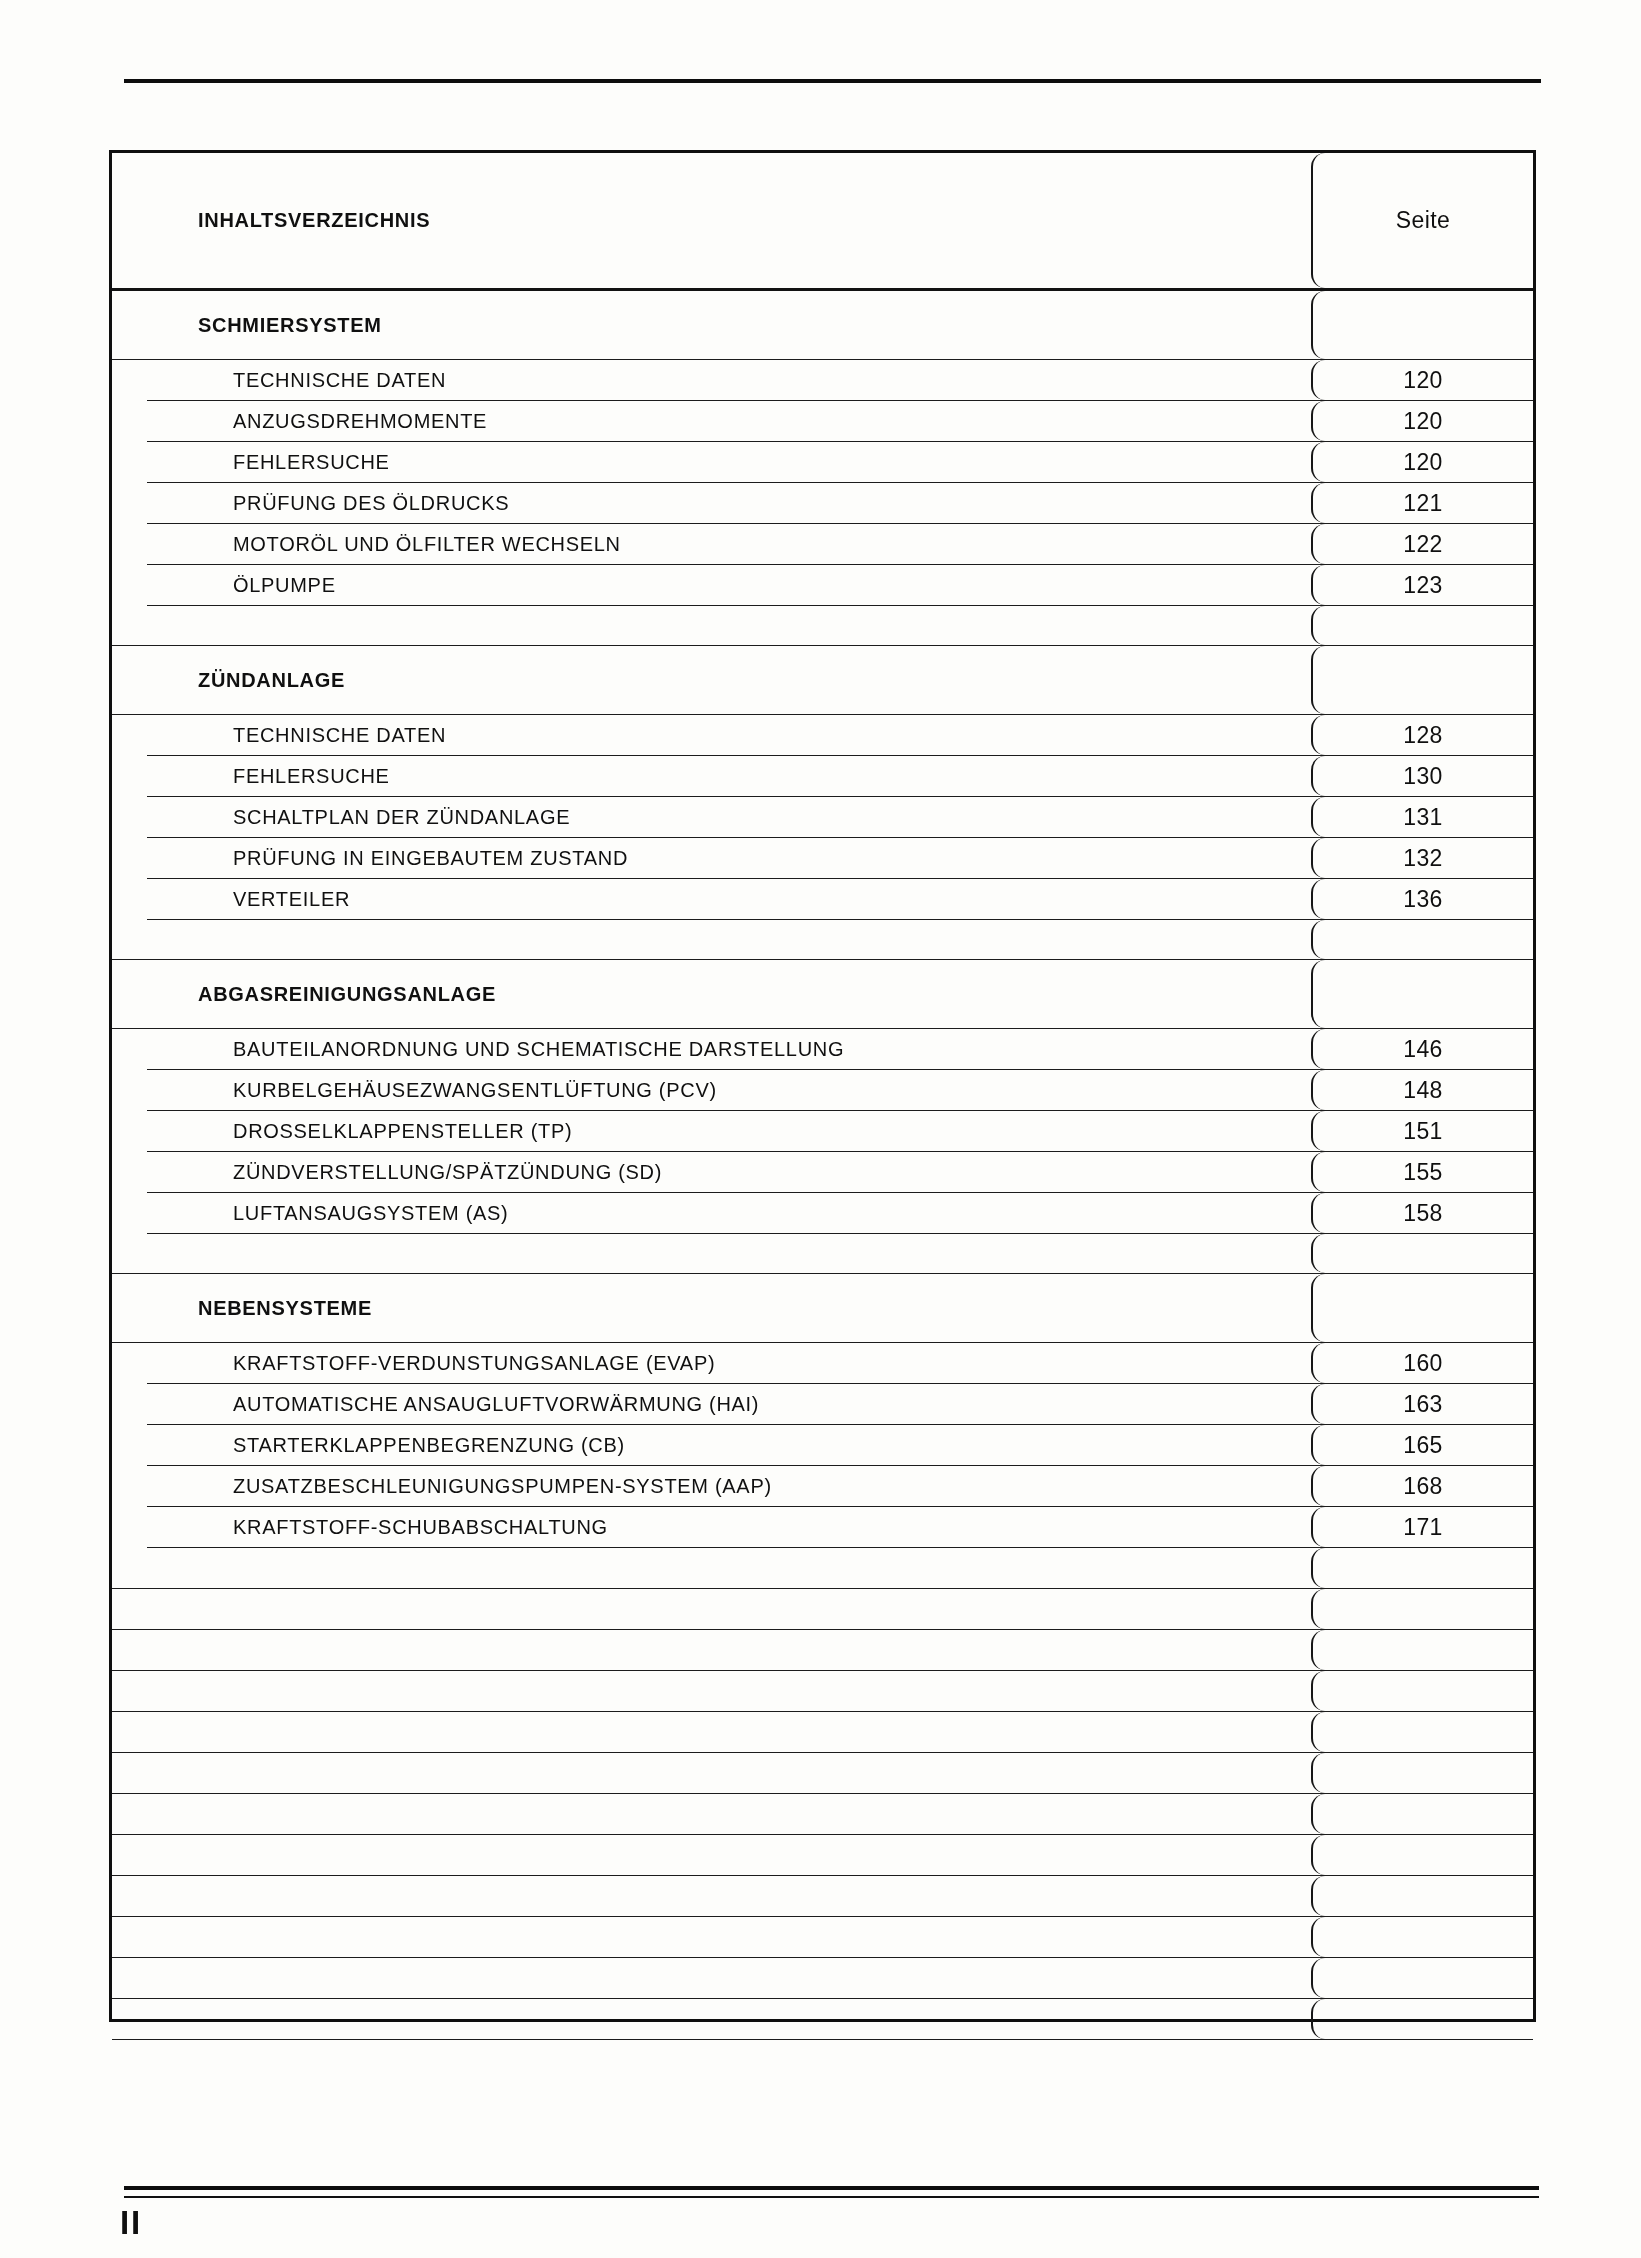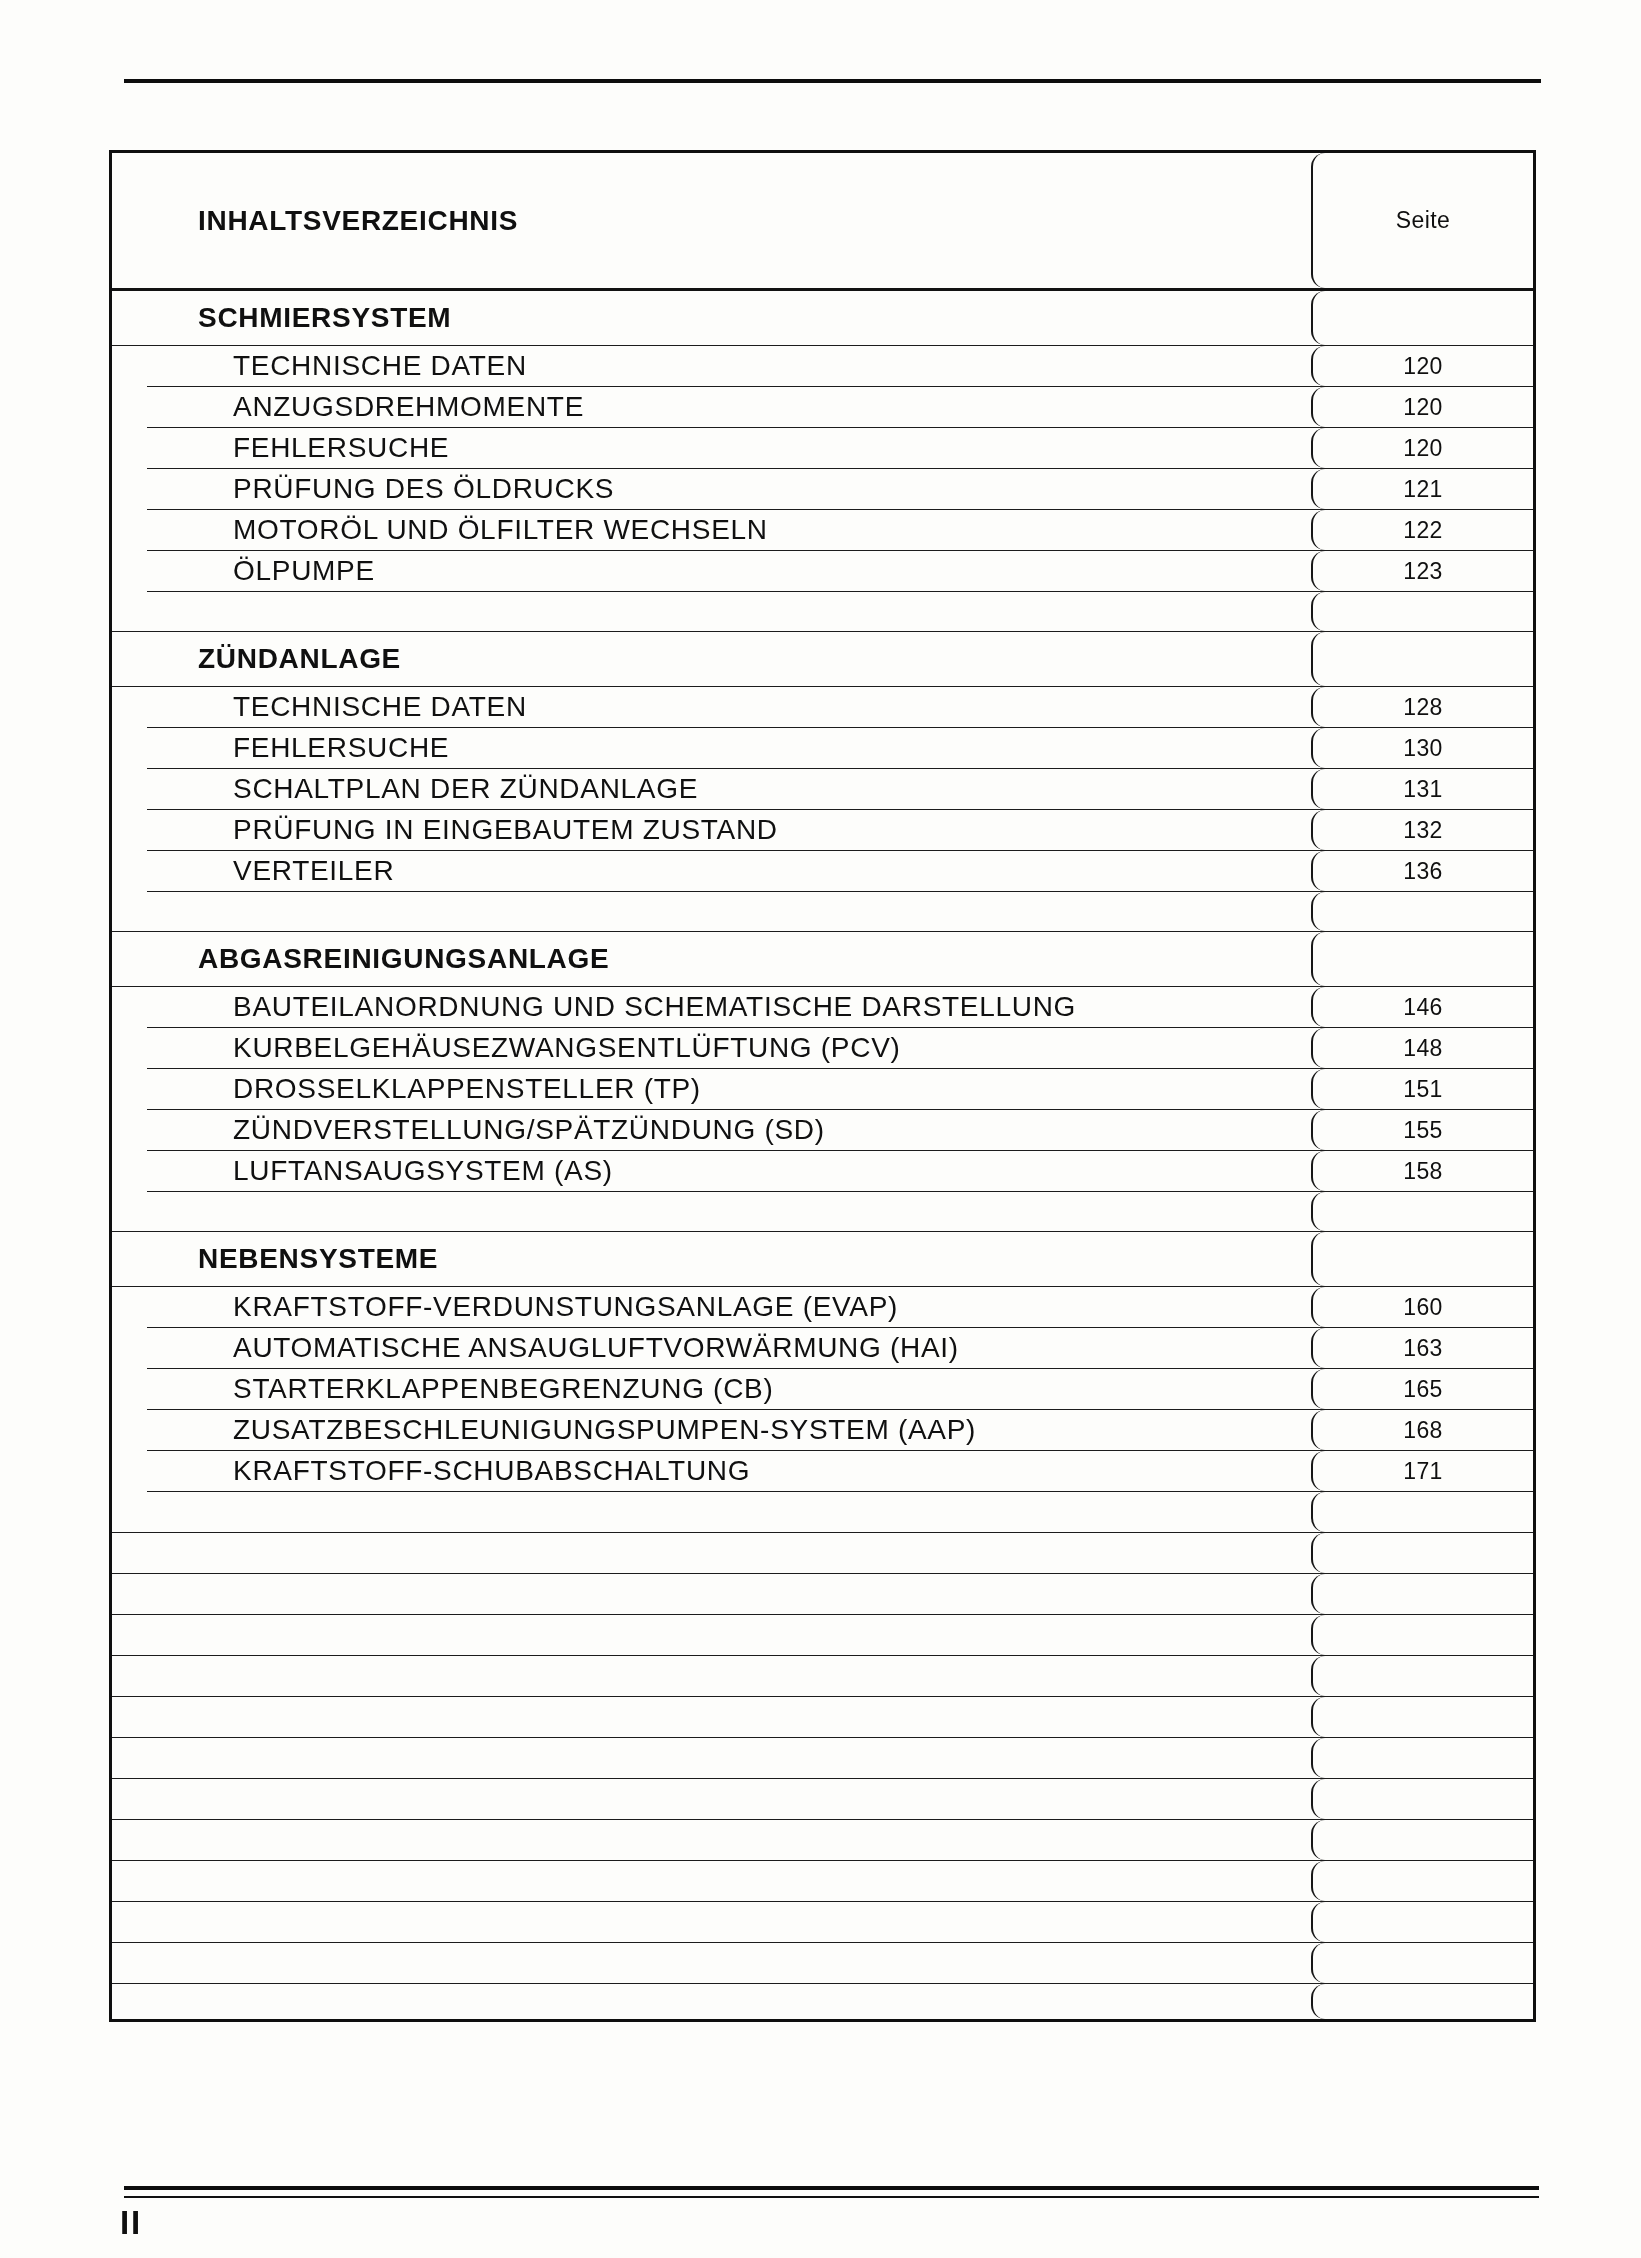--- a/index.html
+++ b/index.html
@@ -30,32 +30,32 @@
   }
 
   .row {
     display: flex;
     flex: 0 0 auto;
     border-bottom: 1.8px solid #1c1c1c;
   }
   .row:last-child { border-bottom: none; }
 
   .header-row  { height: 138px; border-bottom: 3.5px solid #121212; }
-  .section-row { height: 55px; }
+  .section-row { height: 69px; }
   .item-row    { height: 41px; margin-left: 35px; }
   .spacer-row  { height: 40px; }
   .empty-row   { height: 41px; }
   .filler-row  { flex: 1 1 auto; }
 
   .cell { display: flex; align-items: center; }
   .cell.label {
     flex: 1 1 auto;
     padding-left: 86px;
     padding-right: 17.6px;
-    font-size: 28px;
+    font-size: 20px;
     letter-spacing: 0.7px;
     white-space: nowrap;
     overflow: hidden;
   }
   .cell.page {
     flex: 0 0 222px;
     width: 222px;
     border-left: 2.6px solid #161616;
     justify-content: center;
     font-size: 23px;

